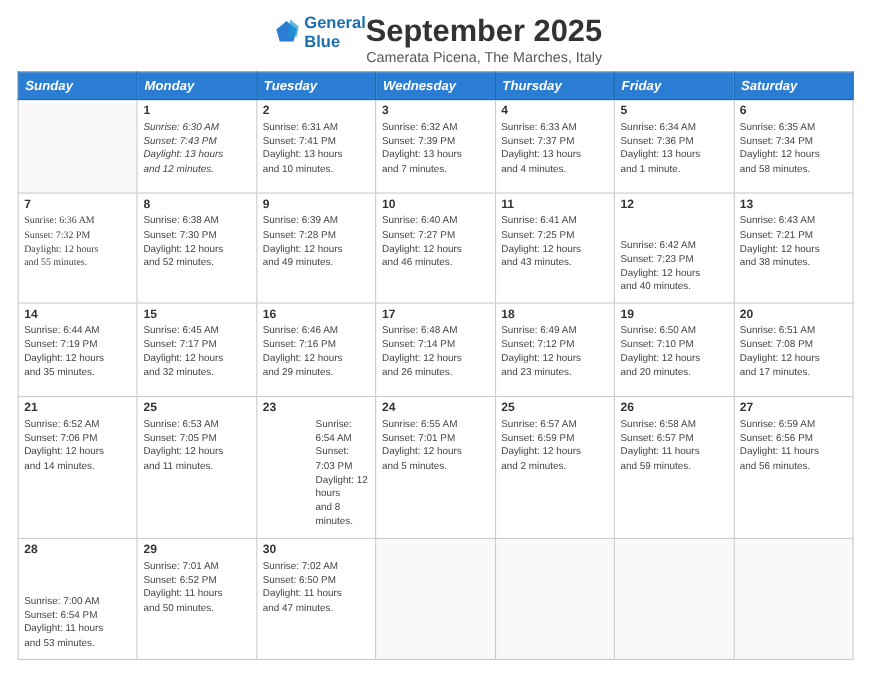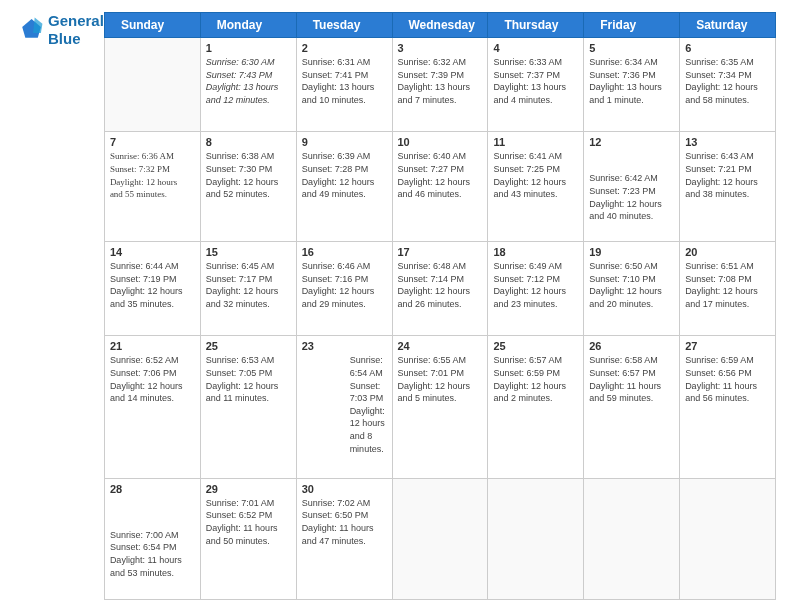--- a/index.html
+++ b/index.html
@@ -8,21 +8,22 @@
       background: #fff;
       width: 792px;
       height: 612px;
       overflow: hidden;
     }
     .page {
       width: 792px;
       height: 612px;
       padding: 12px 16px;
       display: flex;
-      flex-direction: row;
+      flex-direction: column;
+      align-items: center;
     }
     .header {
       display: flex;
       align-items: flex-start;
       justify-content: space-between;
       margin-bottom: 6px;
     }
     .logo {
       display: flex;
       align-items: center;
@@ -57,23 +58,24 @@
       flex: 1;
       border: 1px solid #ccc;
       border-collapse: collapse;
       width: 100%;
       table-layout: fixed;
     }
     .calendar th {
       background: #2b7cd3;
       color: #fff;
       text-align: left;
-      padding: 5px 16px;
+      padding: 5px 6px;
       font-size: 12px;
       border: 1px solid #1a6ab5;
+      font-style: italic;
     }
     .calendar td {
       border: 1px solid #ccc;
       vertical-align: top;
       padding: 4px 5px;
       font-size: 9.5px;
       color: #333;
       height: 82px;
     }
     .day-num {
@@ -107,20 +109,24 @@
       </svg>
       <div>
         <div class="logo-text">
           <span>General</span>
         </div>
         <div class="logo-text">
           <span style="color:#1a6fad;">Blue</span>
         </div>
       </div>
     </div>
+    <div class="title-block">
+      <div class="month-title">September 2025</div>
+      <div class="location">Camerata Picena, The Marches, Italy</div>
+    </div>
   </div>
 
   <table class="calendar">
     <thead>
       <tr>
         <th>Sunday</th>
         <th>Monday</th>
         <th>Tuesday</th>
         <th>Wednesday</th>
         <th>Thursday</th>

